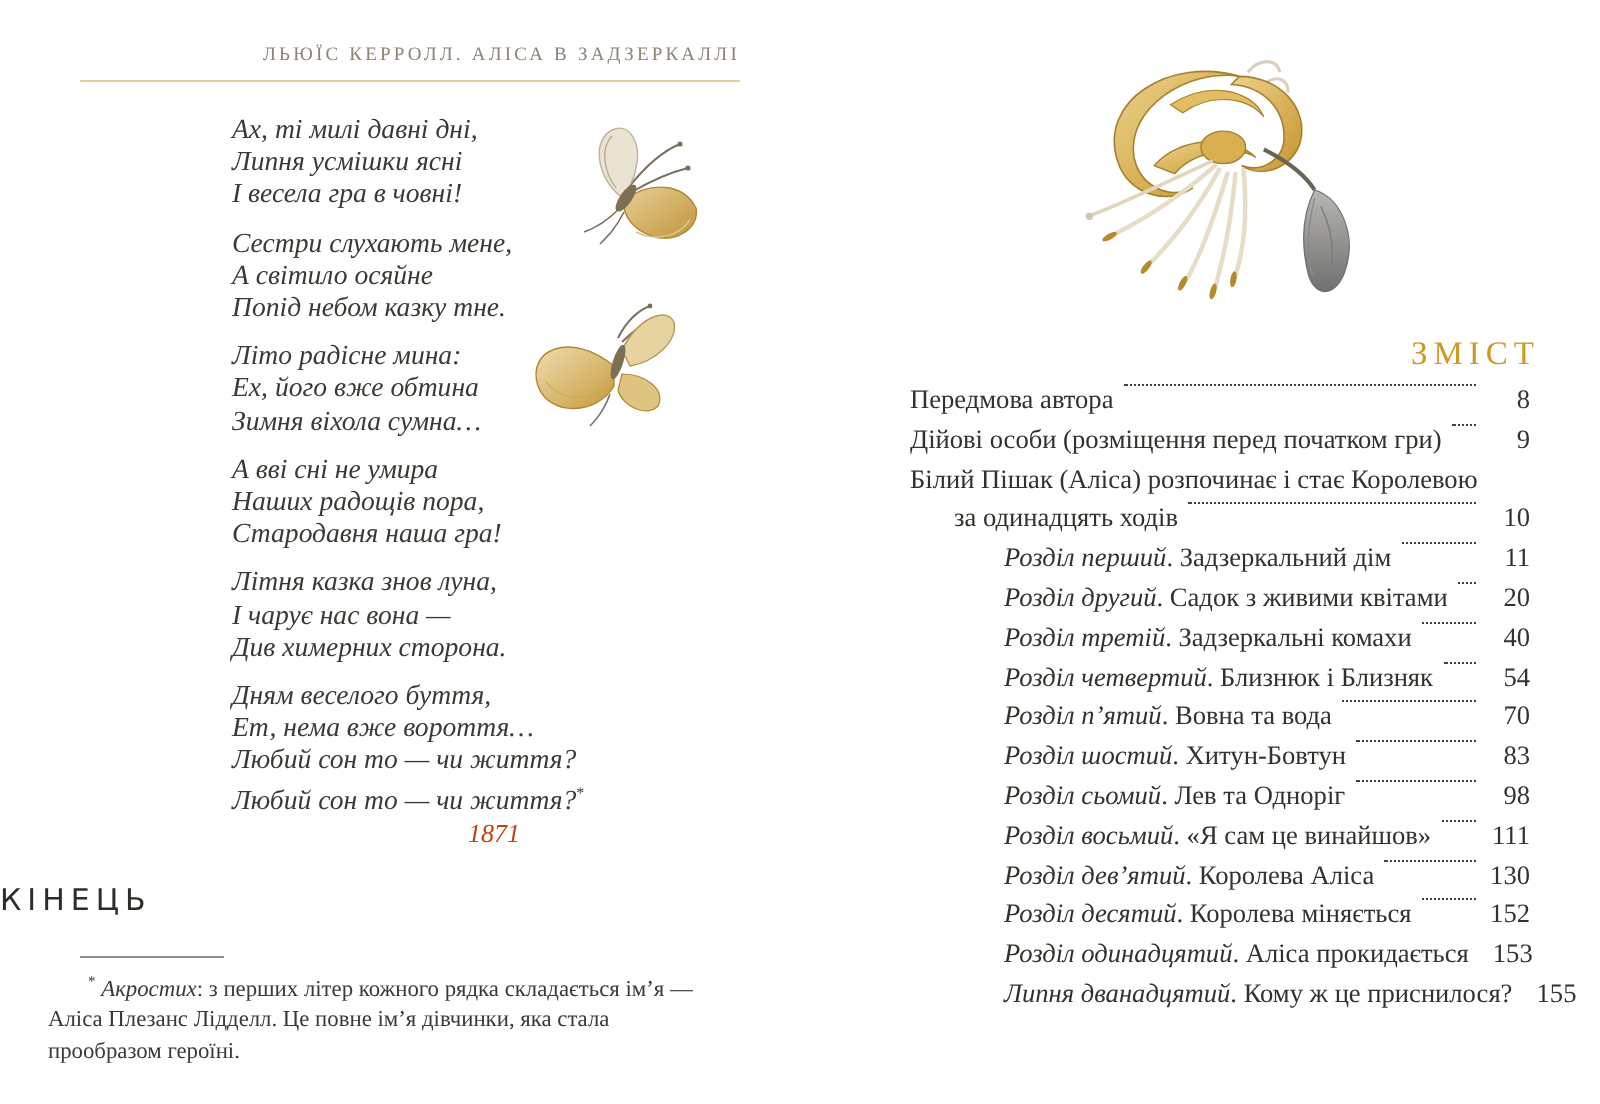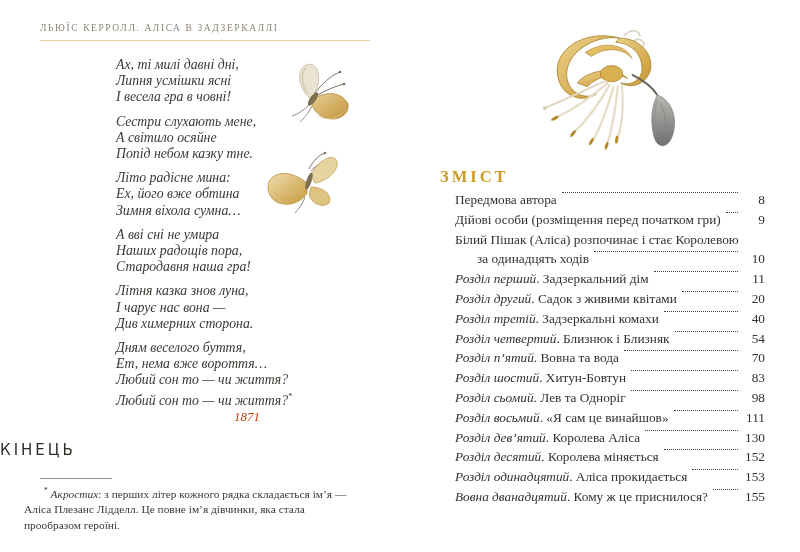--- a/index.html
+++ b/index.html
@@ -3,21 +3,21 @@
 <meta charset="utf-8">
 <style>
   html,body { margin:0; padding:0; background:#ffffff; }
   .spread {
     position:relative; width:800px; height:552px; background:#ffffff;
     font-family:"Liberation Serif", serif; overflow:hidden;
   }
   
   .running-header {
     position:absolute; left:40px; top:23px; width:330px;
-    text-align:left; font-size:9.5px; letter-spacing:1.6px;
+    text-align:right; font-size:9.5px; letter-spacing:1.6px;
     color:#8d8477; white-space:nowrap;
   }
   .header-rule {
     position:absolute; left:40px; top:40px; width:330px; height:0;
     border-top:1.5px solid #e4cf9c;
   }
   .poem {
     position:absolute; left:116px; top:57px;
     font-style:italic; font-size:13.8px; line-height:16.2px; color:#3c3833;
   }
@@ -41,31 +41,31 @@
     font-size:11.4px; line-height:15.6px; color:#3c3833;
     text-indent:20px; margin:0;
   }
   .footnote sup { font-size:7.5px; }
   .footnote em { font-style:italic; }
   .butterfly-1 { position:absolute; left:282px; top:60px; width:70px; height:68px; }
   .butterfly-2 { position:absolute; left:263px; top:151px; width:78px; height:66px; }
   
   .flower { position:absolute; left:518px; top:26px; width:168px; height:140px; }
   .toc-title {
-    position:absolute; left:440px; top:167px; width:330px; text-align:left;
-    font-size:16.5px; font-weight:bold; letter-spacing:3px; color:#cc9b25;
+    position:absolute; left:440px; top:167px; width:330px; text-align:right;
+    font-size:16.5px; font-weight:normal; letter-spacing:3px; color:#cc9b25;
   }
   .toc {
     position:absolute; left:455px; top:192px; width:310px;
     font-size:13.3px; color:#34312c;
   }
   .toc-row { display:flex; align-items:flex-start; height:19.8px; }
   .toc-row.indent { padding-left:22px; }
   .toc-label { white-space:nowrap; }
-  .toc-label em { font-style:italic; }
+  .toc-label em { font-style:italic;margin-left:47px; }
   .dots { flex:1; margin:0 3px 3px 5px; border-bottom:1.6px dotted #45413b; }
   .toc-page { text-align:right; min-width:24px; white-space:nowrap; }
 </style>
 </head>
 <body>
 
 <div class="spread">
 
   <div class="running-header">ЛЬЮЇС КЕРРОЛЛ. АЛІСА В ЗАДЗЕРКАЛЛІ</div>
   <div class="header-rule"></div>
@@ -259,19 +259,19 @@
         <span class="toc-label"><em>Розділ десятий</em>. Королева міняється</span>
         <span class="dots"></span>
         <span class="toc-page">152</span>
       </div>
       <div class="toc-row">
         <span class="toc-label"><em>Розділ одинадцятий</em>. Аліса прокидається</span>
         <span class="dots"></span>
         <span class="toc-page">153</span>
       </div>
       <div class="toc-row">
-        <span class="toc-label"><em>Вовна дванадцятий</em>. Кому ж це приснилося? </span>
+        <span class="toc-label"><em>Липня дванадцятий</em>. Кому ж це приснилося? </span>
         <span class="dots"></span>
         <span class="toc-page">155</span>
       </div>
     </div>
 
 </div>
 
 </body></html>

